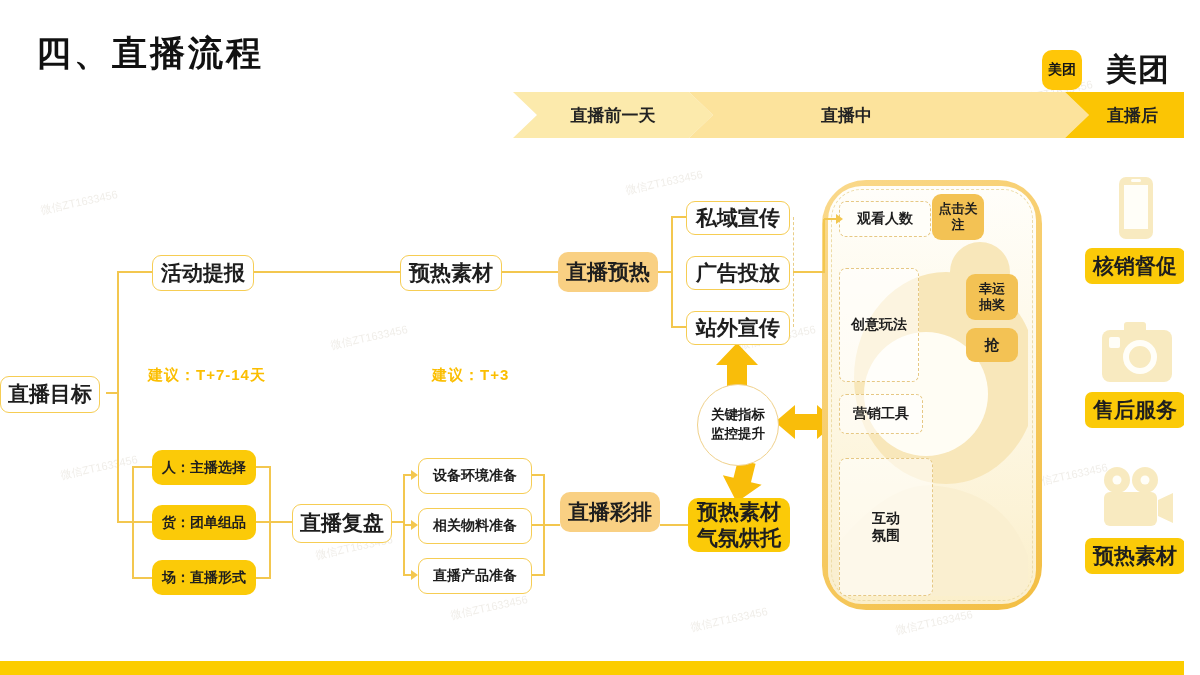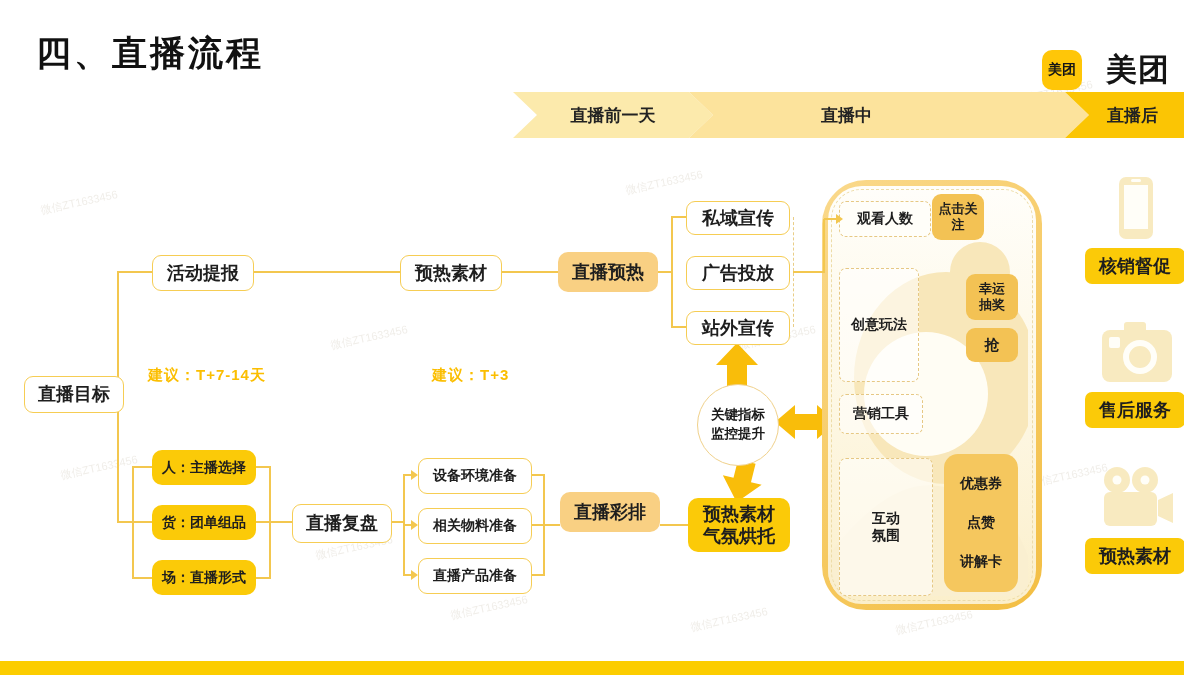--- a/index.html
+++ b/index.html
@@ -18,21 +18,21 @@
       clip-path:polygon(0 0,513px 0,537px 50%,513px 100%,0 100%);}
   .p2{left:513px;width:200px;background:#FCEAAC;
       clip-path:polygon(0 0,176px 0,200px 50%,176px 100%,0 100%,24px 50%);}
   .p3{left:689px;width:400px;background:#FCE39C;
       clip-path:polygon(0 0,376px 0,400px 50%,376px 100%,0 100%,24px 50%);}
   .p3 span{padding-right:85px;}
   .p4{left:1065px;width:135px;background:#FBC504;
       clip-path:polygon(0 0,100% 0,100% 100%,0 100%,24px 50%);}
   
   .bx{position:absolute;display:flex;align-items:center;justify-content:center;text-align:center;
-      font-weight:700;font-size:18px;color:#1e1e1e;z-index:3;line-height:1.25;}
+      font-weight:700;font-size:21px;color:#1e1e1e;z-index:3;line-height:1.25;}
   .wbox{background:#fff;border:1.5px solid #F6CD54;border-radius:9px;}
   .gbox{background:#FBCA08;border-radius:10px;font-weight:800;}
   .obox{background:#F9D083;border-radius:10px;font-weight:800;}
   .dbox{border:1.5px dashed #E6C884;background:rgba(255,255,255,.55);border-radius:7px;font-size:14px;}
   .amber{background:#F3C254;border-radius:9px;font-size:13px;font-weight:700;}
   .fs14{font-size:14px;}
   
   .ln{position:absolute;background:#F3C74F;z-index:1;}
   .dl{position:absolute;border-left:1.5px dashed #E9CD86;z-index:1;}
   .ah{position:absolute;width:0;height:0;border-top:5px solid transparent;border-bottom:5px solid transparent;
@@ -140,21 +140,21 @@
   <div class="ln" style="left:660px;top:524px;width:28px;height:2px"></div>
 
   <svg class="arrows" width="1200" height="675" viewBox="0 0 1200 675">
     <path d="M727 386 L727 365 L716 365 L737 343 L758 365 L747 365 L747 386 Z" fill="#F9BD0A"></path>
     <path d="M775 422 L795 405 L795 414 L817 414 L817 405 L837 422 L817 439 L817 430 L795 430 L795 439 Z" fill="#F9BD0A"></path>
     <g transform="rotate(14,742,481)">
         <path d="M733 461 L751 461 L751 480 L762 480 L742 503 L722 480 L733 480 Z" fill="#F9BD0A"></path>
       </g>
   </svg>
 
-  <div class="bx wbox" style="left:24px;top:376px;width:98px;height:35px">直播目标</div>
+  <div class="bx wbox" style="left:0;top:376px;width:98px;height:35px">直播目标</div>
   <div class="bx wbox" style="left:152px;top:255px;width:100px;height:34px">活动提报</div>
   <div class="bx wbox" style="left:400px;top:255px;width:100px;height:34px">预热素材</div>
   <div class="bx obox" style="left:558px;top:252px;width:100px;height:40px">直播预热</div>
   <div class="bx wbox" style="left:686px;top:201px;width:102px;height:32px">私域宣传</div>
   <div class="bx wbox" style="left:686px;top:311px;width:102px;height:32px">站外宣传</div>
   <div class="bx wbox" style="left:686px;top:256px;width:102px;height:32px">广告投放</div>
 
   <div class="suggest" style="left:148px;top:366px">建议：T+7-14天</div>
   <div class="suggest" style="left:432px;top:366px">建议：T+3</div>
 
@@ -191,25 +191,20 @@
         </div>
       <div class="bx dbox" style="left:11px;top:82px;width:78px;height:112px">创意玩法</div>
       <div class="bx amber" style="left:138px;top:88px;width:52px;height:46px">
           <span style="width:30px">幸运抽奖</span>
         </div>
       <div class="bx amber" style="left:138px;top:142px;width:52px;height:34px;font-size:15px">抢</div>
       <div class="bx dbox" style="left:11px;top:208px;width:82px;height:38px">营销工具</div>
       <div class="bx dbox" style="left:11px;top:272px;width:92px;height:136px">
           <span style="width:30px">互动氛围</span>
         </div>
-      <div class="coupon-col">
-        <span>优惠券</span>
-        <span>点赞</span>
-        <span>讲解卡</span>
-      </div>
     </div>
   </div>
 
   <svg class="aicon" style="left:1118px;top:176px" width="36" height="64" viewBox="0 0 36 64">
     <rect x="1" y="1" width="34" height="62" rx="7" fill="#F8EAC0"></rect>
     <rect x="6" y="9" width="24" height="44" fill="#FFFEF8"></rect>
     <rect x="13" y="3" width="10" height="3" rx="1.5" fill="#FFFEF8"></rect>
   </svg>
   <div class="bx gbox" style="left:1085px;top:248px;width:100px;height:36px;border-radius:7px">核销督促</div>
 

